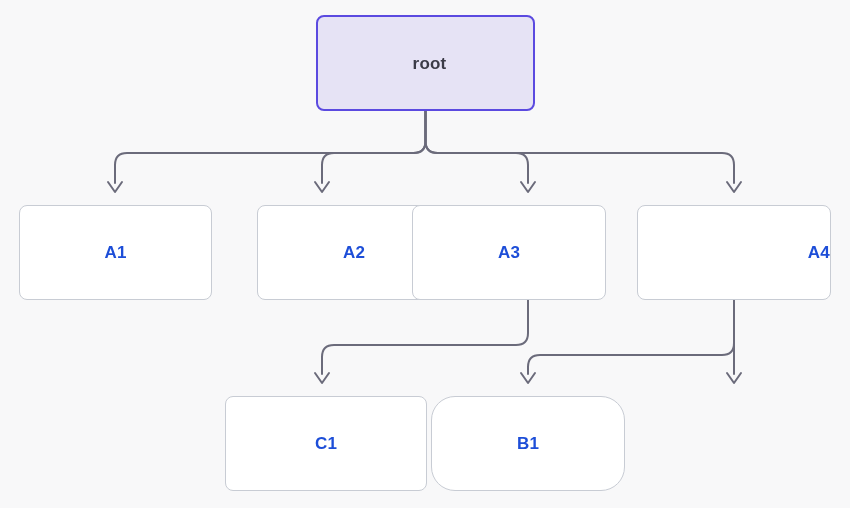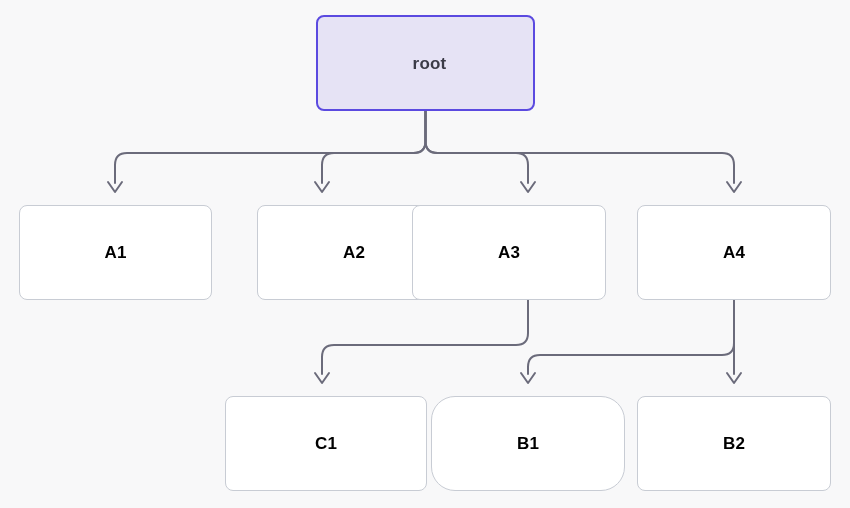--- a/index.html
+++ b/index.html
@@ -38,21 +38,21 @@
     background: #ffffff;
     border: 1.6px solid #c8ccd4;
   }
   .node.root-node {
     background: #e6e3f5;
     border: 2.4px solid #5b4ae0;
   }
   .node-label {
     font-size: 17px;
     font-weight: bold;
-    color: #000000;
+    color: #1d4ed8;
     letter-spacing: 0.2px;
     line-height: 1;
     user-select: none;
   }
   .root-node .node-label {
     color: #3b3b47;
     margin-left: 8px;
   }
 </style>
 </head>
@@ -96,29 +96,26 @@
   </div>
 
   <div class="node" style="left:225px; top:205px; width:194px; height:95px;margin-left:32px;">
     <span class="node-label">A2</span>
   </div>
 
   <div class="node" style="left:412px; top:205px; width:194px; height:95px;">
     <span class="node-label">A3</span>
   </div>
 
-  <div class="node" style="left:637px; top:205px; width:194px; height:95px;">
+  <div class="node" style="left:637px; top:205px; width:194px; height:95px;justify-content:flex-end;">
     <span class="node-label">A4</span>
   </div>
 
   <div class="node" style="left:225px; top:396px; width:202px; height:95px;text-align:center;">
     <span class="node-label">C1</span>
   </div>
 
   <div class="node" style="left:431px; top:396px; width:194px; height:95px;border-radius:24px;">
     <span class="node-label">B1</span>
   </div>
 
-  <div class="node" style="left:637px; top:396px; width:194px; height:95px;">
-    <span class="node-label">B2</span>
-  </div>
 
 </div>
 
 </body></html>

